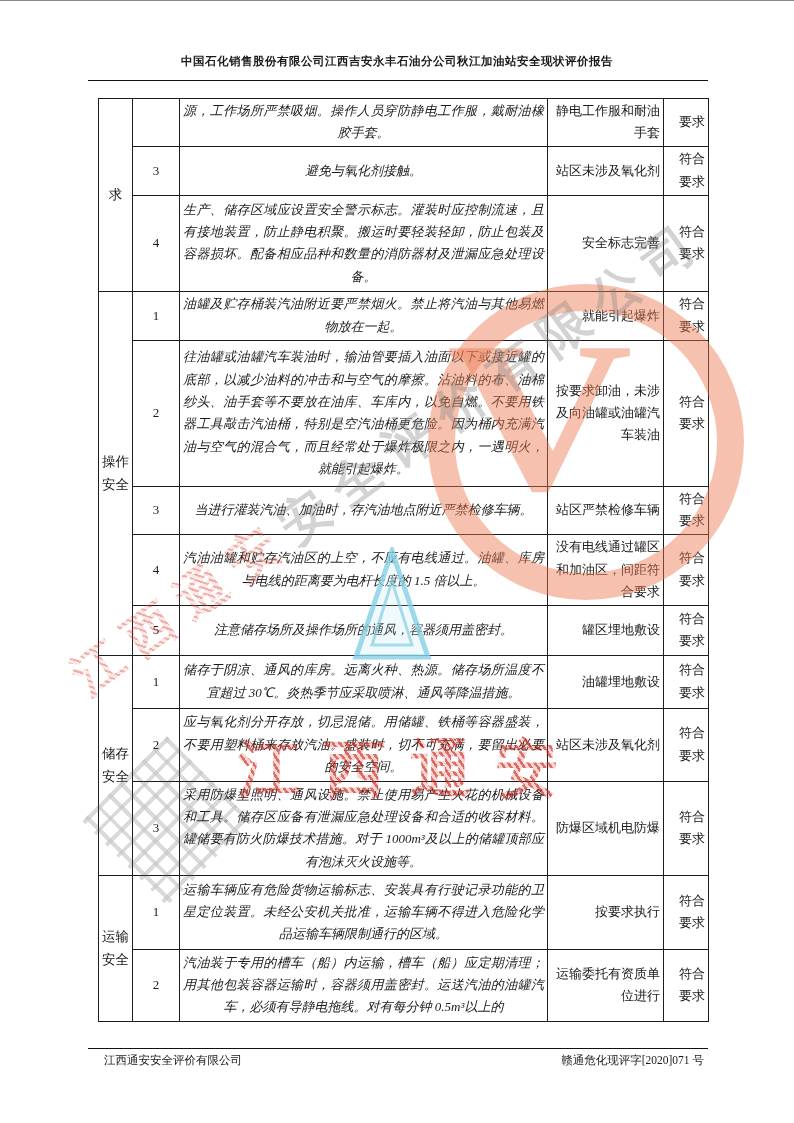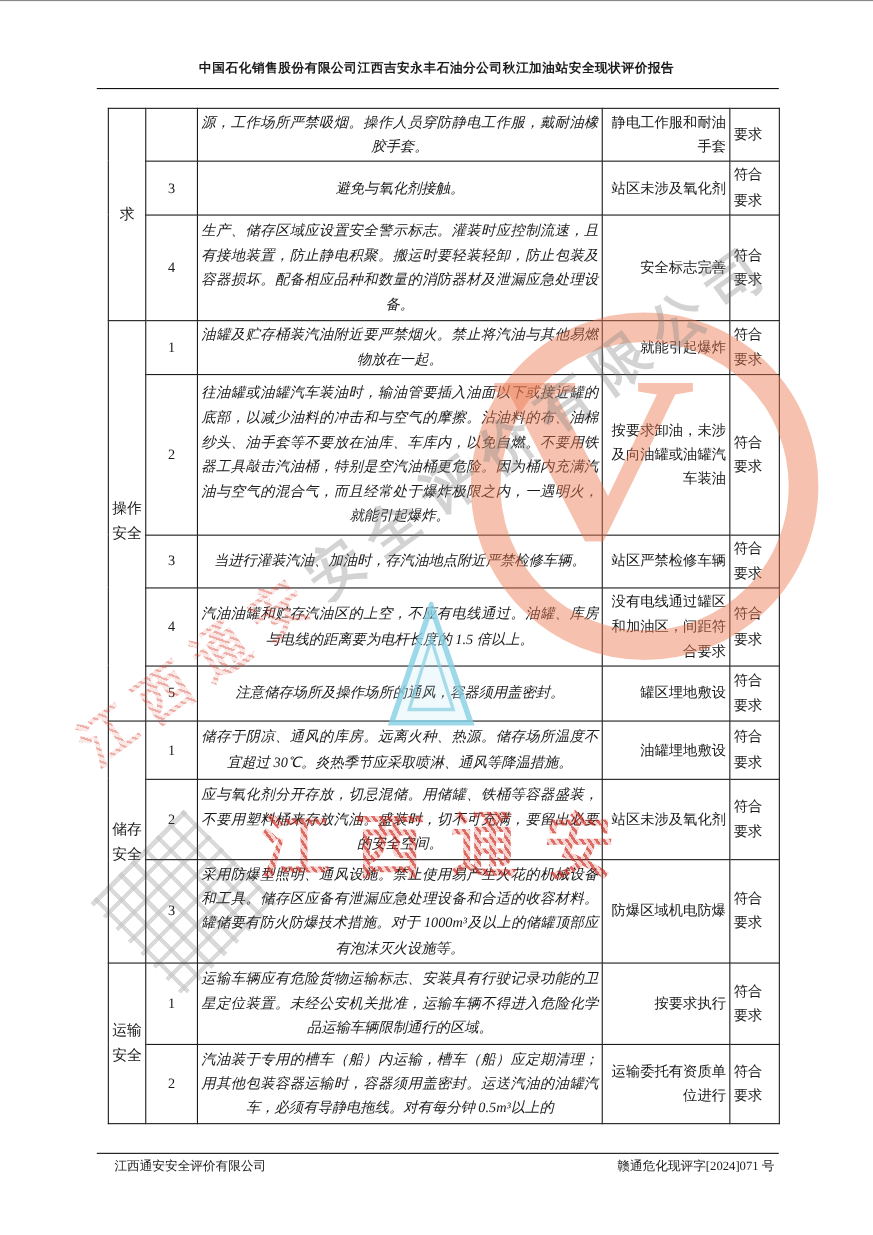--- a/index.html
+++ b/index.html
@@ -25,21 +25,21 @@
   }
   table.eval td{
     border:1px solid #1c1c1c; padding:1px 3px; vertical-align:middle;
     line-height:1.72; overflow:hidden;
   }
   td.cat{ text-align:center; word-break:break-all; line-height:1.95; padding:0 9px; font-size:13.5px;}
   td.cat-top{ vertical-align:top; padding-top:4px;}
   td.num{ text-align:center; }
   td.content{ text-align:justify; text-align-last:center; padding:1px 7px;font-style:italic;}
   td.status{ text-align:right; padding:1px 5px;}
-  td.result{ text-align:left; padding:1px 2px;}
+  td.result{ text-align:right; padding:1px 2px;}
   
   .page-number{ position:absolute; top:1026px; left:0; width:100%; text-align:center; font-size:12px;}
   .footer-rule{ position:absolute; top:1047px; left:88px; width:620px; border-top:1.6px solid #111;}
   .footer-left{ position:absolute; top:1052px; left:104px; font-size:11.5px;}
   .footer-right{ position:absolute; top:1052px; right:90px; font-size:11.5px;}
   
   .wm{ position:absolute; pointer-events:none; }
   .wm-ring{
     left:428px; top:283px; width:262px; height:262px; border-radius:50%;
     border:27px solid rgba(236,120,78,0.50); opacity:0.9;
@@ -182,15 +182,15 @@
   </div>
   <div class="wm wm-big">江西通安</div>
   <svg class="wm wm-triangle" width="80" height="116" viewBox="0 0 80 116">
     <polygon points="40,4 4,110 76,110" fill="rgba(170,225,240,0.18)" stroke="rgba(134,207,227,0.8)" stroke-width="5"></polygon>
     <polygon points="40,34 20,98 60,98" fill="none" stroke="rgba(134,207,227,0.7)" stroke-width="3"></polygon>
   </svg>
   <div class="wm wm-lattice"></div>
 
   <div class="footer-rule"></div>
   <div class="footer-left">江西通安安全评价有限公司</div>
-  <div class="footer-right">赣通危化现评字[2024]071 号</div>
+  <div class="footer-right">赣通危化现评字[2020]071 号</div>
 
 </div>
 
 </body></html>

